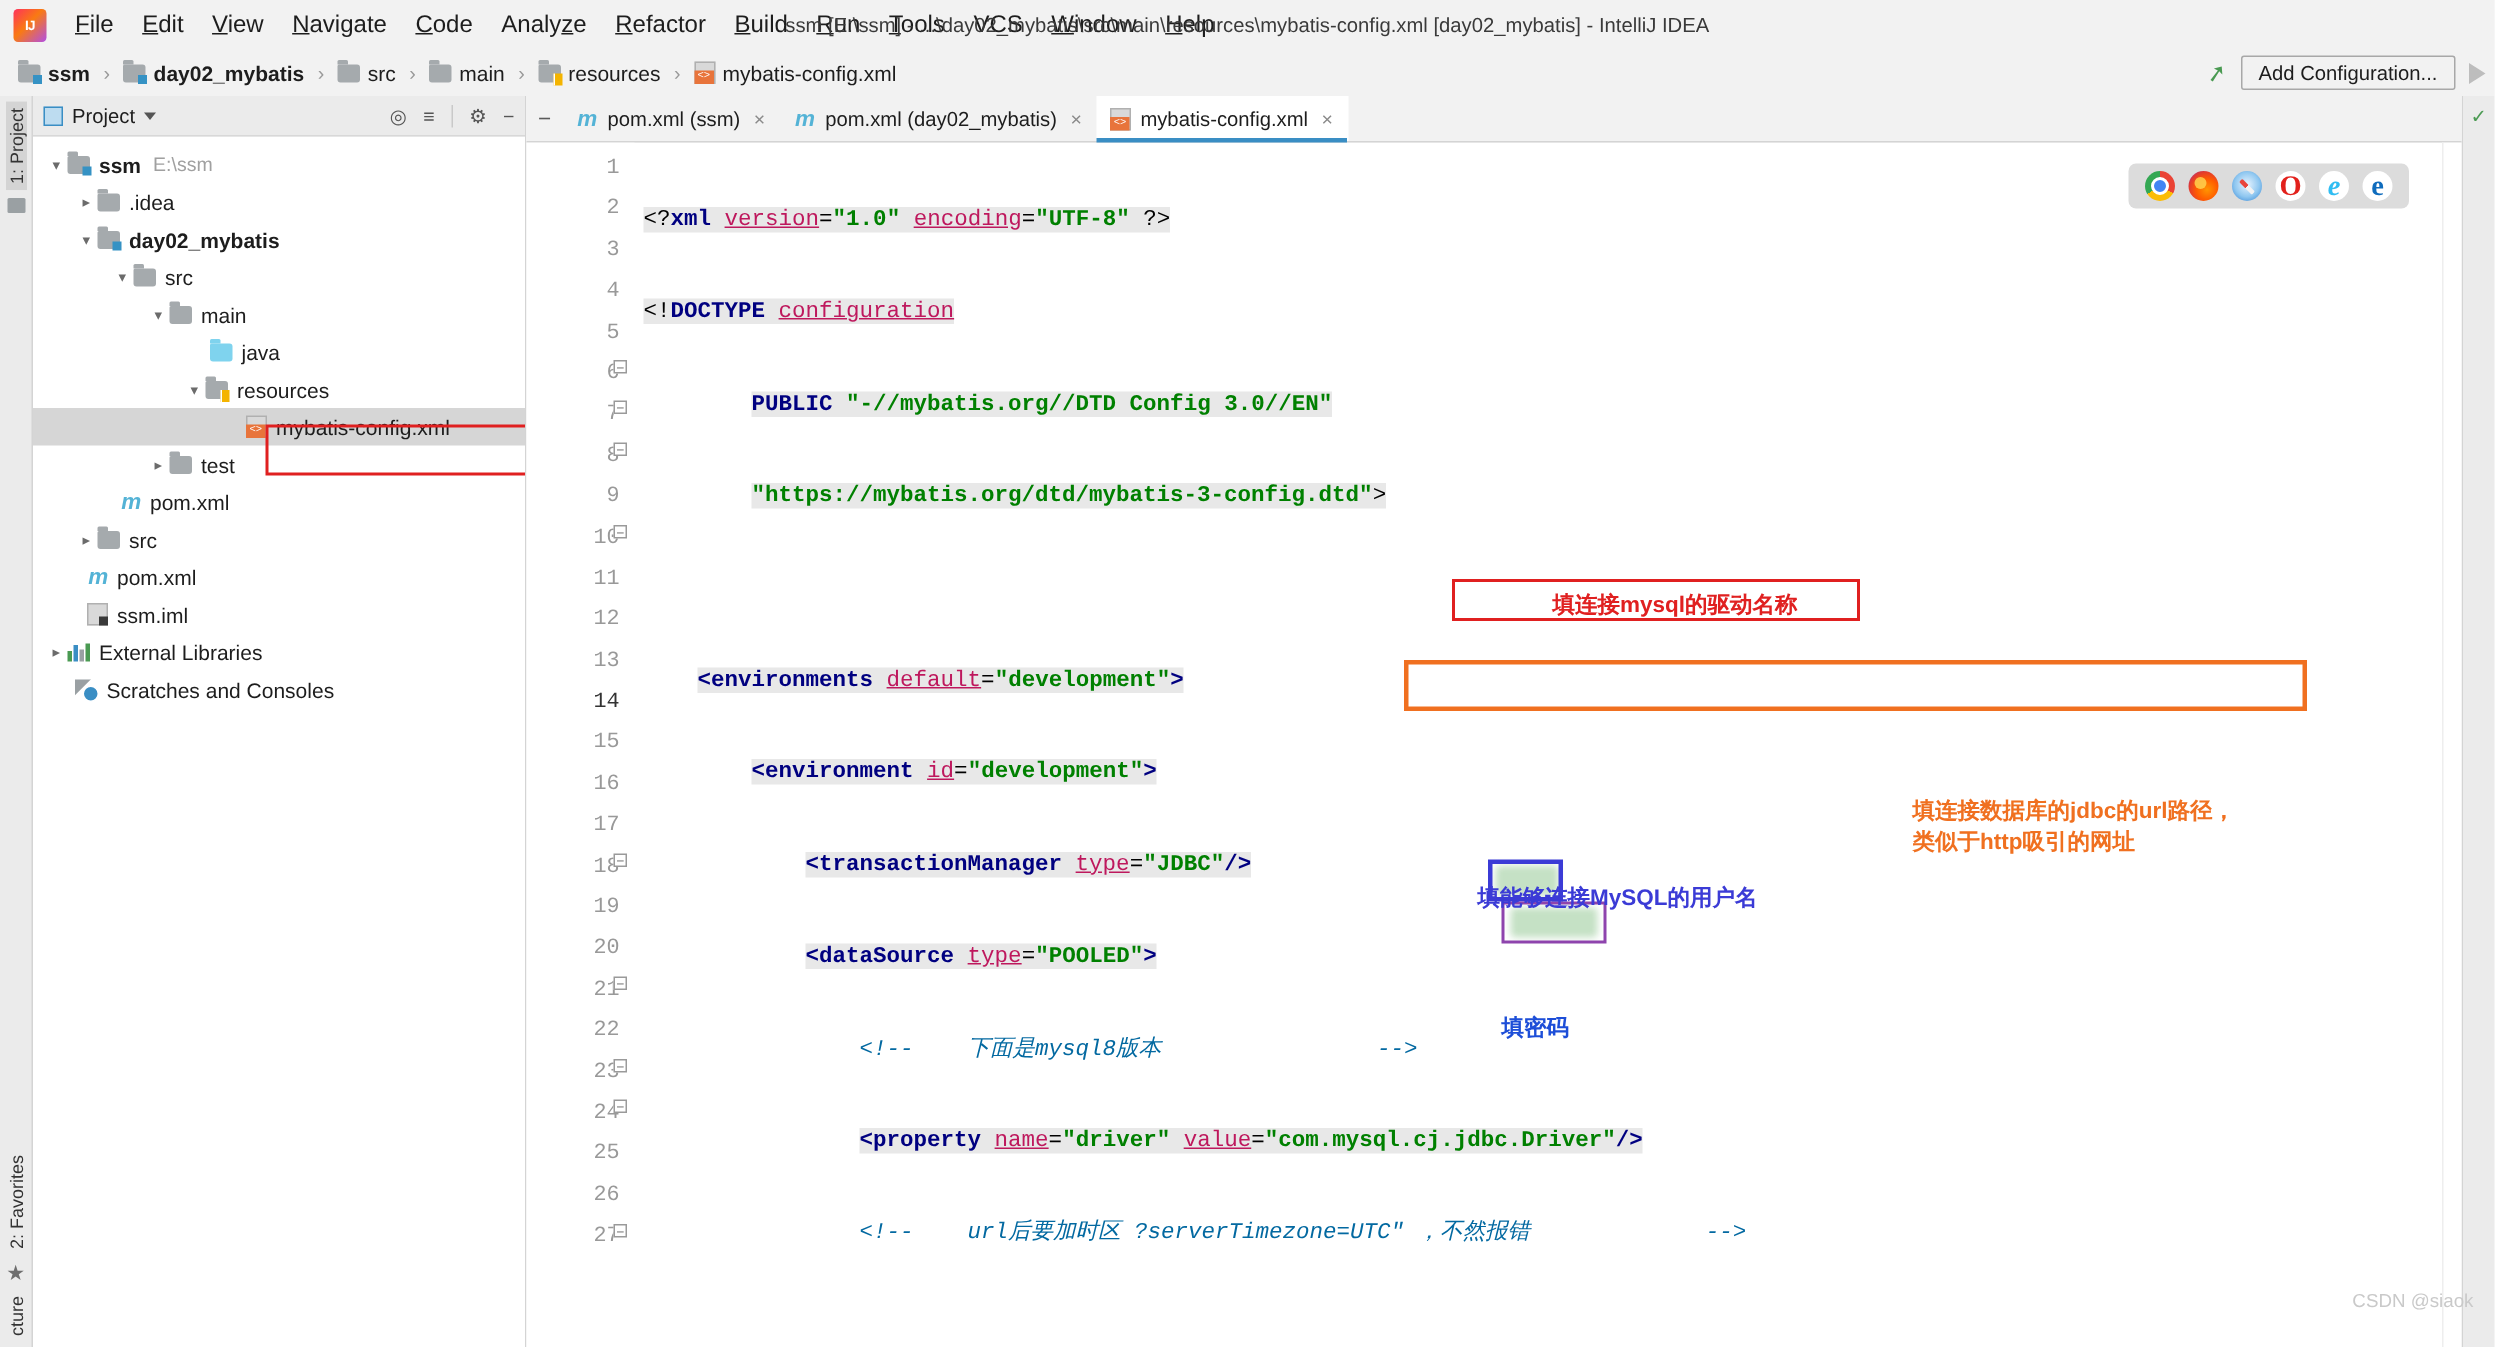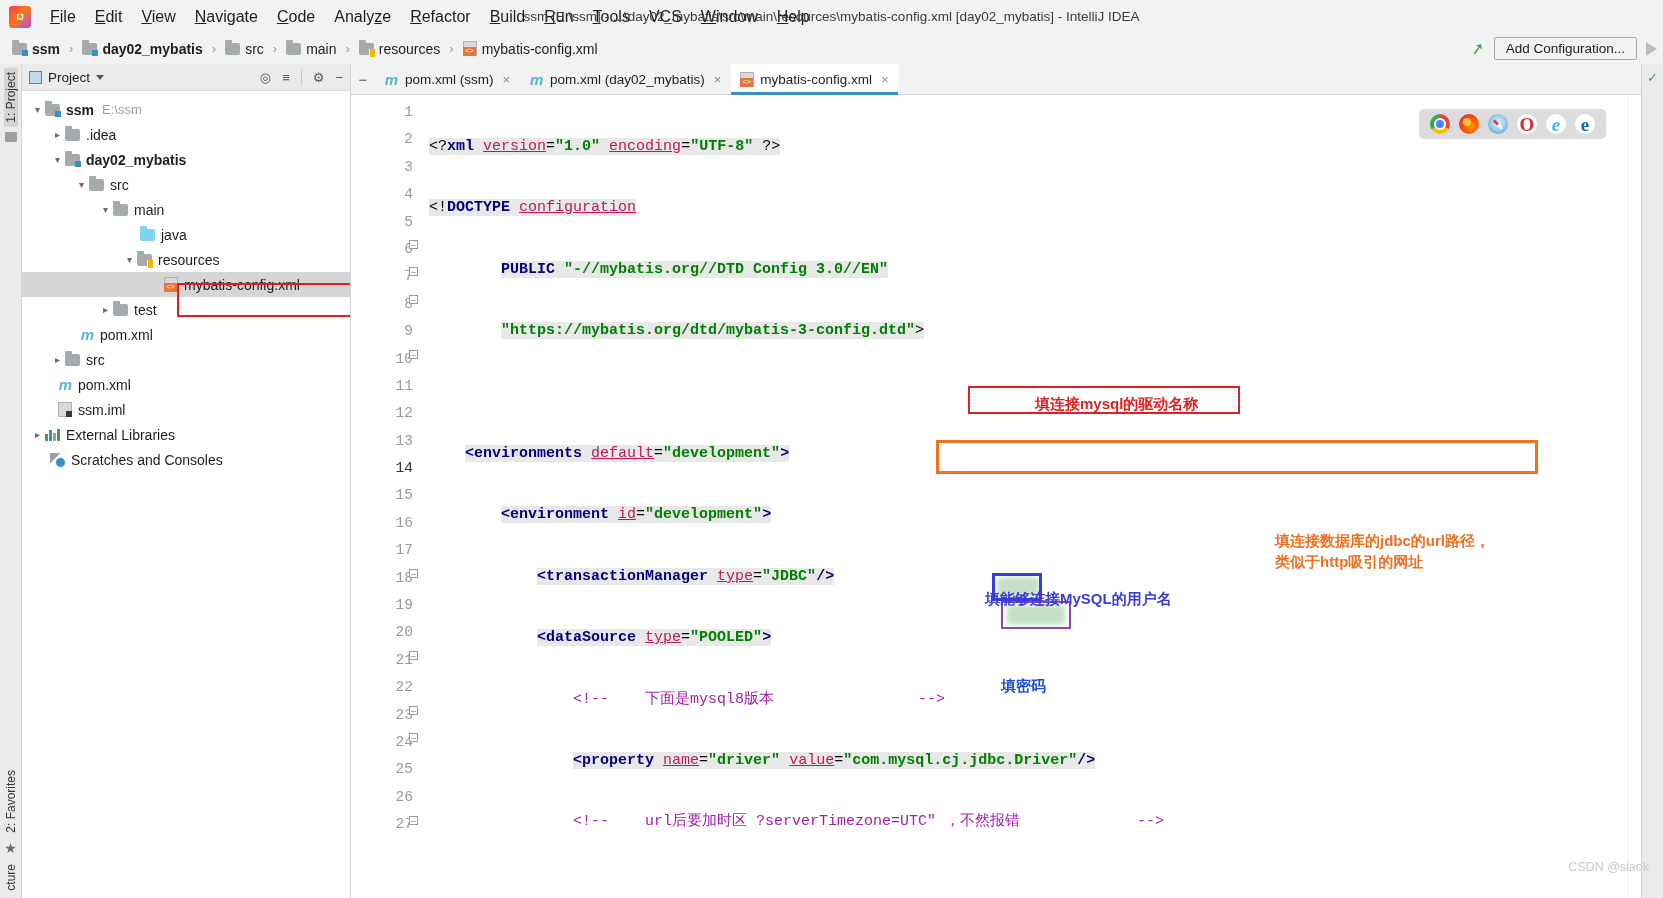--- a/index.html
+++ b/index.html
@@ -169,21 +169,21 @@
 
   .code{
     flex:1; position:relative; padding-top:4px;
     font-family:"Liberation Mono", monospace; font-size:15px;
     white-space:pre; overflow:hidden;
   }
   .cl{ height:27.4px; line-height:27.4px; padding-left:6px; }
   .tag{ color:#000080; font-weight:bold; }
   .attr{ color:#be185d;text-decoration:underline; }
   .val{ color:#008000; font-weight:bold; }
-  .cmt{ color:#a21caf; }
+  .cmt{ color:#0369a1; font-style:italic; }
   .punct{ color:#000; }
   .sel{ background:#e8e8e8; }
 
   
   .stripe{ width:13px; background:#fff; border-left:1px solid #eee; flex:none; position:relative; }
 
   
   .browserbar{
     position:absolute; top:14px; right:22px; height:30px; display:flex; align-items:center;
     gap:9px; background:#dcdcdc; border-radius:5px; padding:0 11px;

